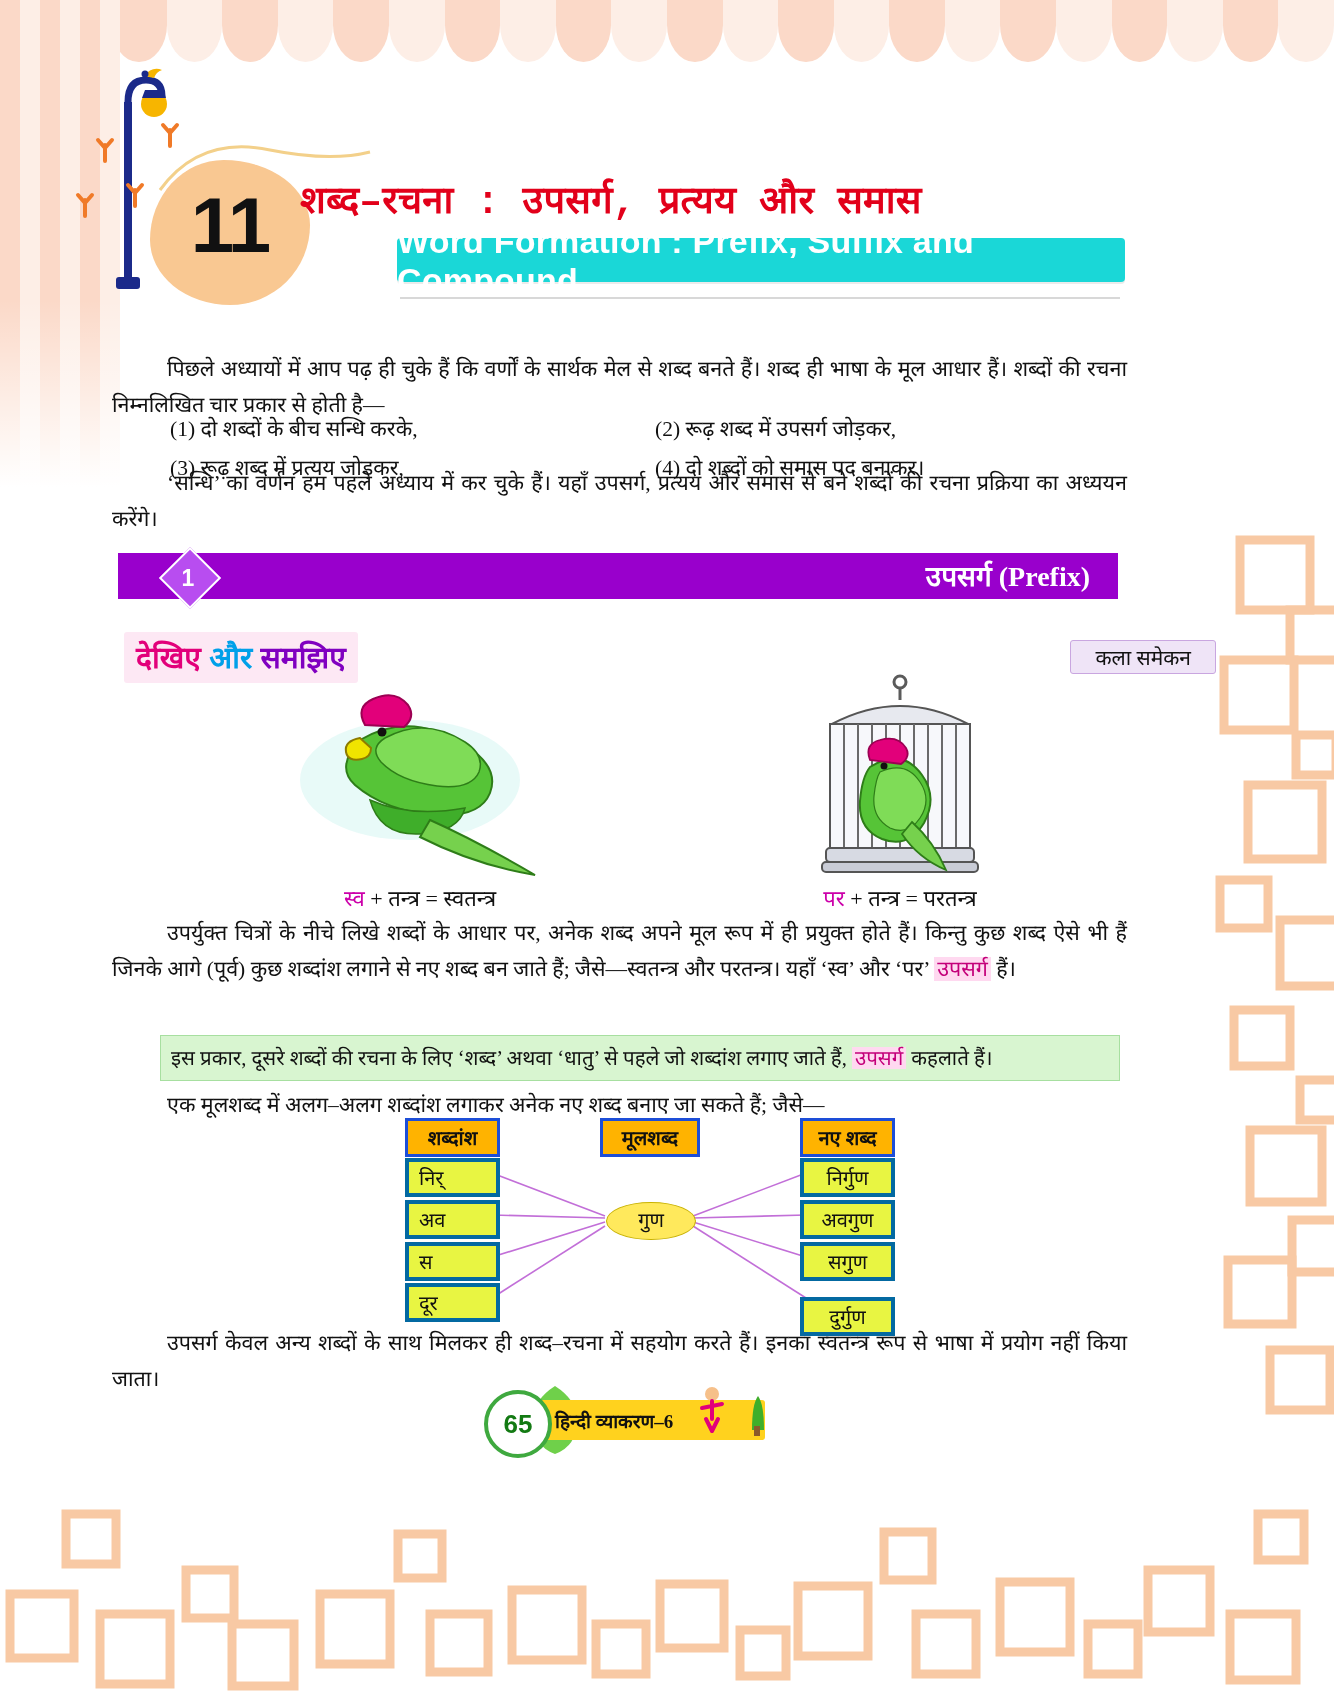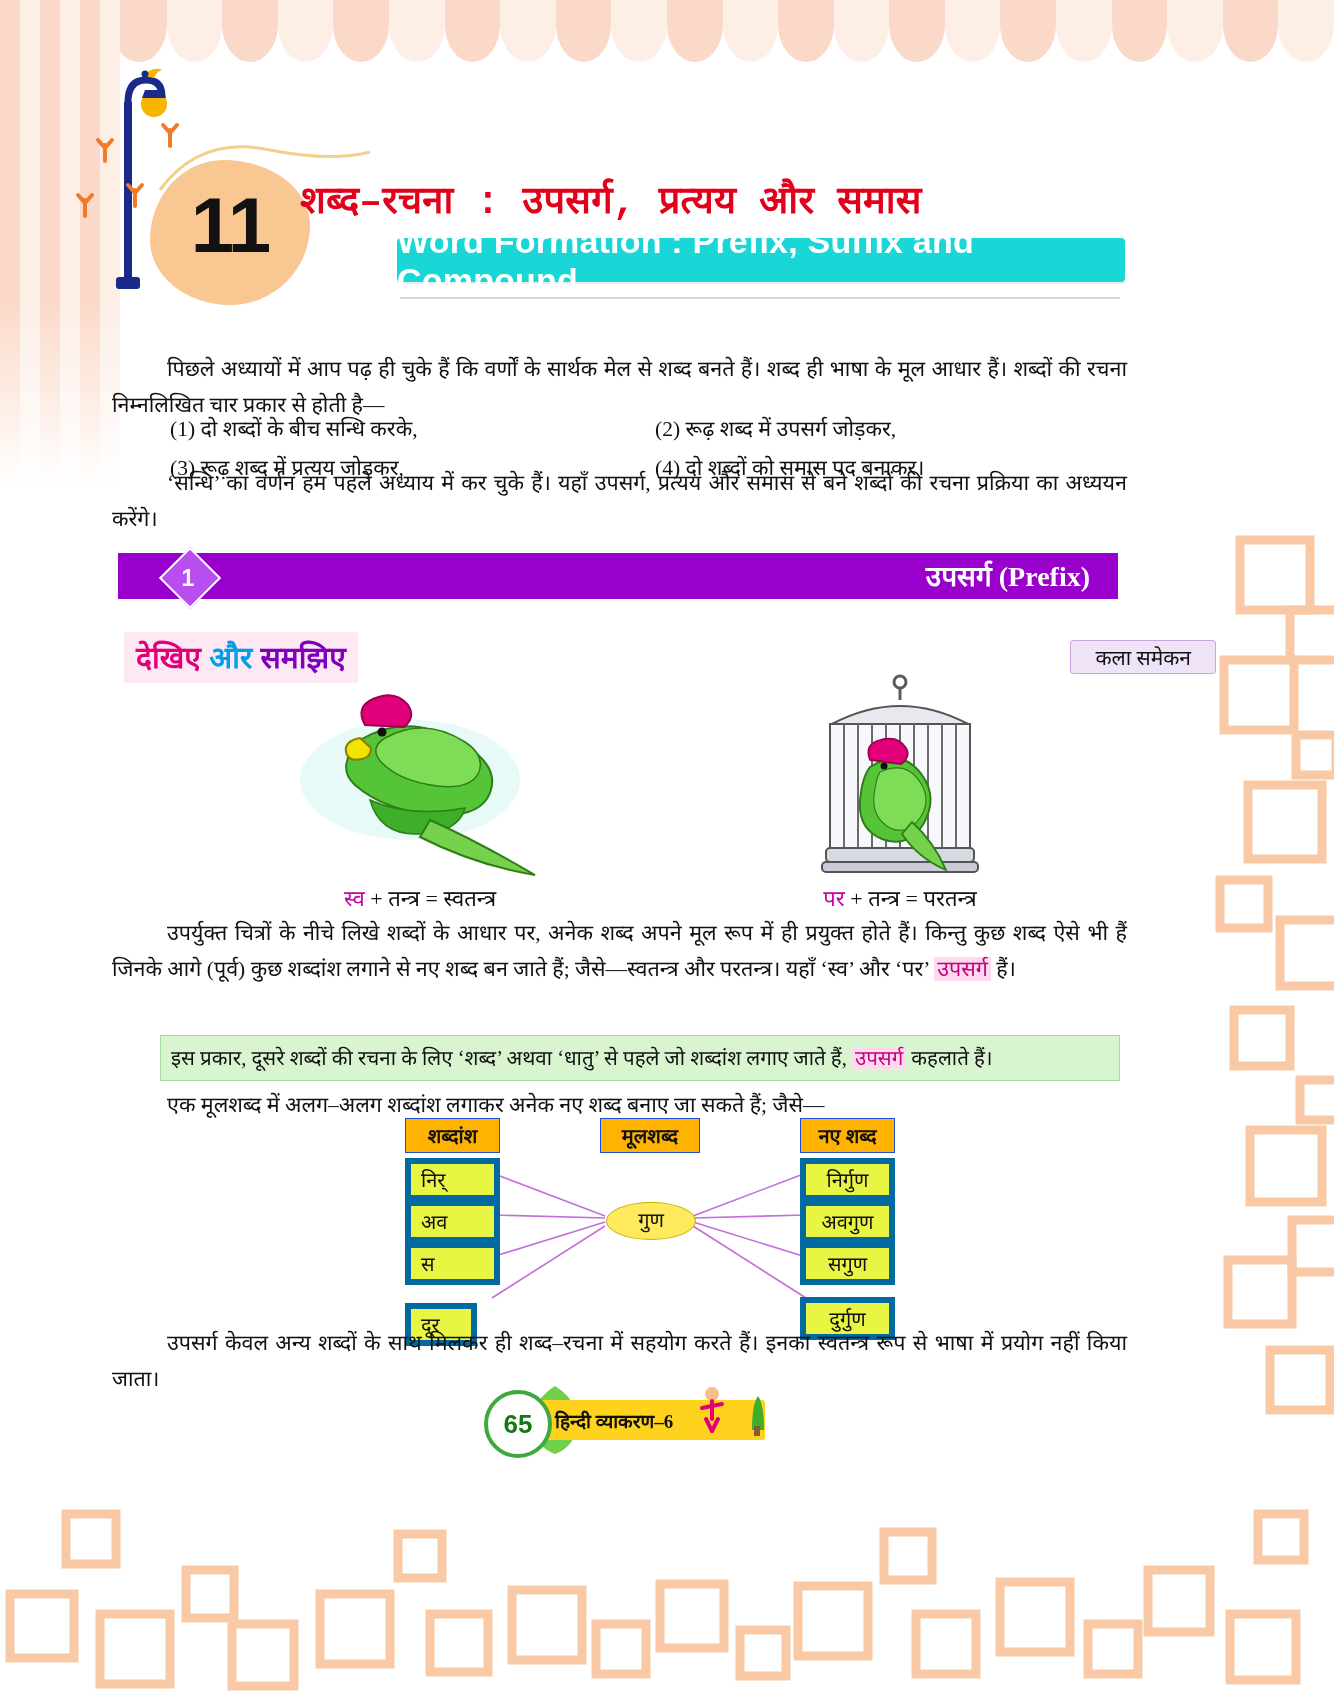--- a/index.html
+++ b/index.html
@@ -135,26 +135,26 @@
     font-size:20.5px; line-height:30px; color:#111;
     padding:7px 10px; box-sizing:border-box;
   }
   .definition .hl { background:#ffd9f0; color:#c4007a; padding:0 3px; }
 
   .p4 { left:112px; top:1087px; width:1015px; text-indent:55px; }
 
   
   .diagram { position:absolute; left:400px; top:1118px; width:500px; height:200px; }
   .dhead {
-    position:absolute; background:#ffb300; border:1px solid #1d4ed8;
+    position:absolute; background:#ffb300; border:3px solid #1d4ed8;
     font-size:20px; font-weight:bold; color:#111; text-align:center;
     padding:3px 0; box-sizing:border-box;
   }
   .dcell {
-    position:absolute; background:#e8f542; border:6px solid #0369a1;
+    position:absolute; background:#e8f542; border:4px solid #0369a1;
     font-size:20px; color:#111; text-align:center;
     padding:2px 0; box-sizing:border-box;
   }
   .dcell.left { text-align:left; padding-left:10px; }
   .dcenter {
     position:absolute; background:#ffe95c; border:1px solid #c9b200;
     border-radius:50%; font-size:20px; color:#111;
     text-align:center; line-height:34px; width:88px; height:36px;
   }
 
@@ -338,21 +338,21 @@
     </g>
   </svg>
 
   <div class="dhead" style="left:5px;  top:0px;  width:95px;">शब्दांश</div>
   <div class="dhead" style="left:200px;top:0px;  width:100px;">मूलशब्द</div>
   <div class="dhead" style="left:400px;top:0px;  width:95px;">नए शब्द</div>
 
   <div class="dcell left" style="left:5px;  top:40px; width:95px;">निर्</div>
   <div class="dcell left" style="left:5px;  top:82px; width:95px;">अव</div>
   <div class="dcell left" style="left:5px;  top:124px;width:95px;">स</div>
-  <div class="dcell left" style="left:5px;  top:165px;width:72px;margin-top:20px;">दूर</div>
+  <div class="dcell left" style="left:5px;  top:165px;width:95px;">दूर</div>
 
   <div class="dcenter" style="left:206px; top:84px;">गुण</div>
 
   <div class="dcell" style="left:400px;top:40px; width:95px;">निर्गुण</div>
   <div class="dcell" style="left:400px;top:82px; width:95px;">अवगुण</div>
   <div class="dcell" style="left:400px;top:124px;width:95px;">सगुण</div>
   <div class="dcell" style="left:400px;top:179px;width:95px;">दुर्गुण</div>
 </div>
 
 <div class="para p5">उपसर्ग केवल अन्य शब्दों के साथ मिलकर ही शब्द–रचना में सहयोग करते हैं। इनका स्वतन्त्र रूप से भाषा में प्रयोग नहीं किया जाता।</div>

